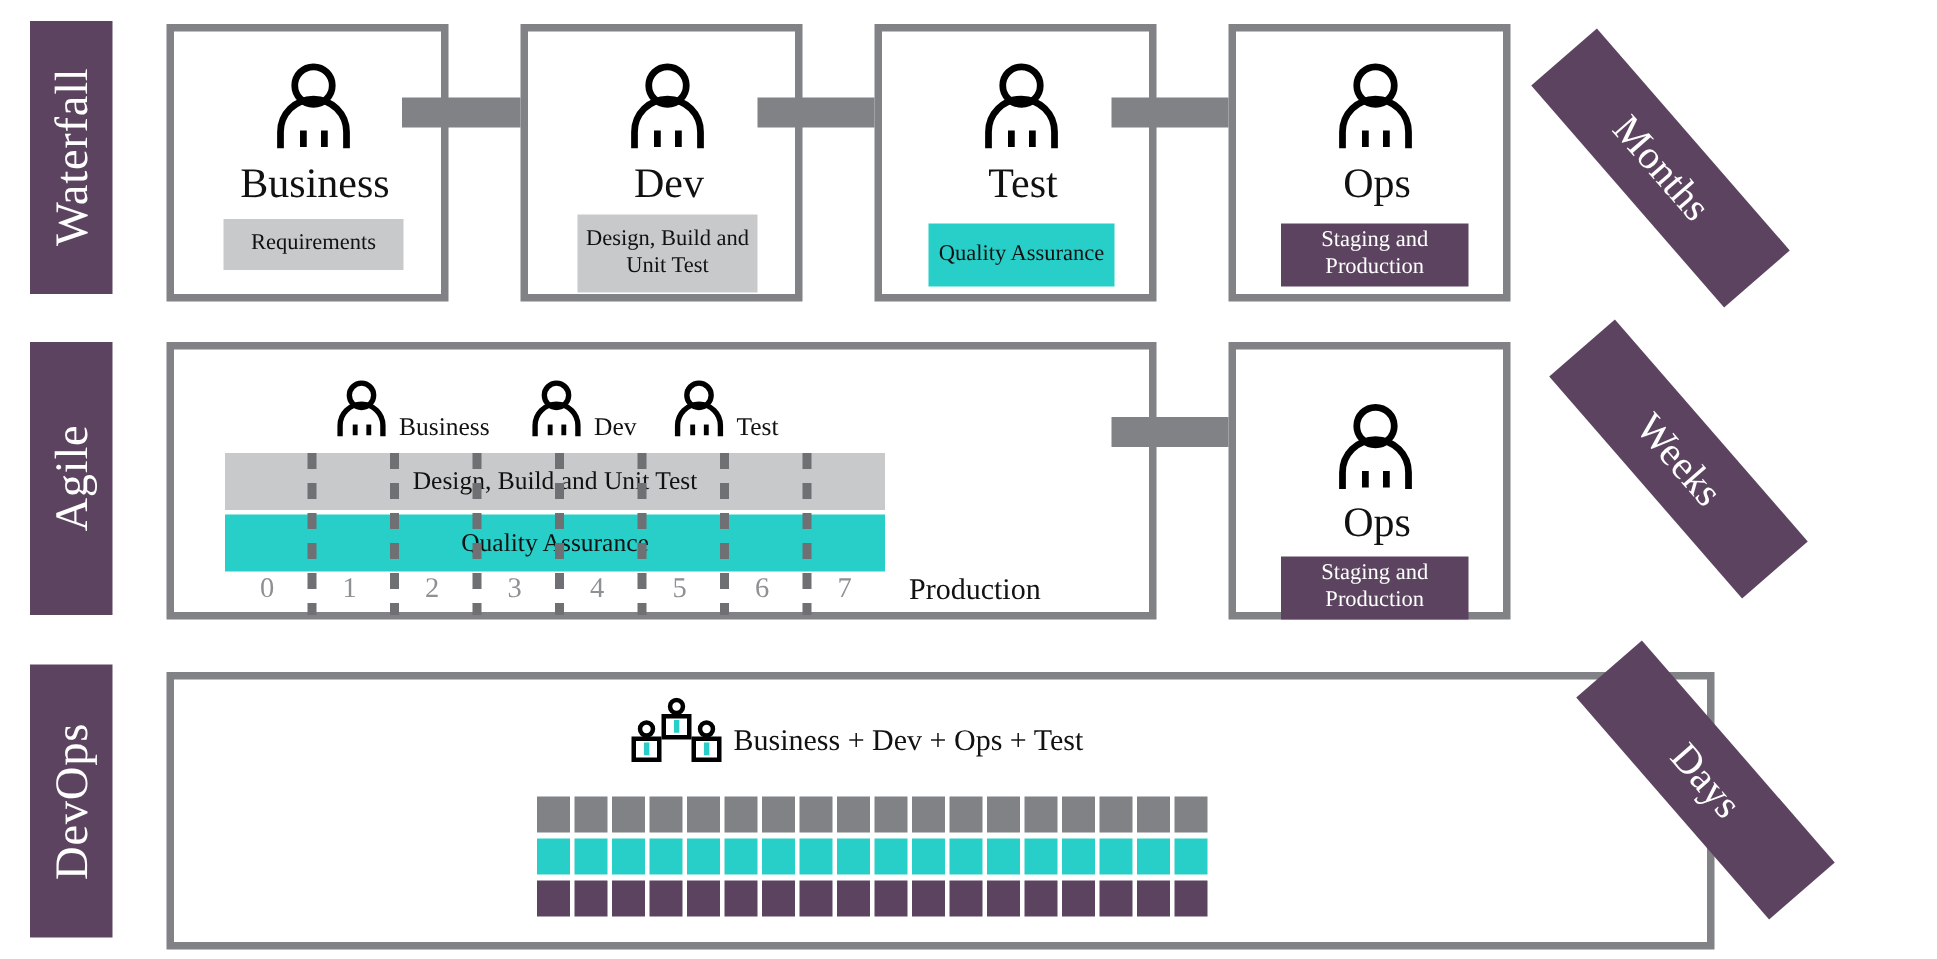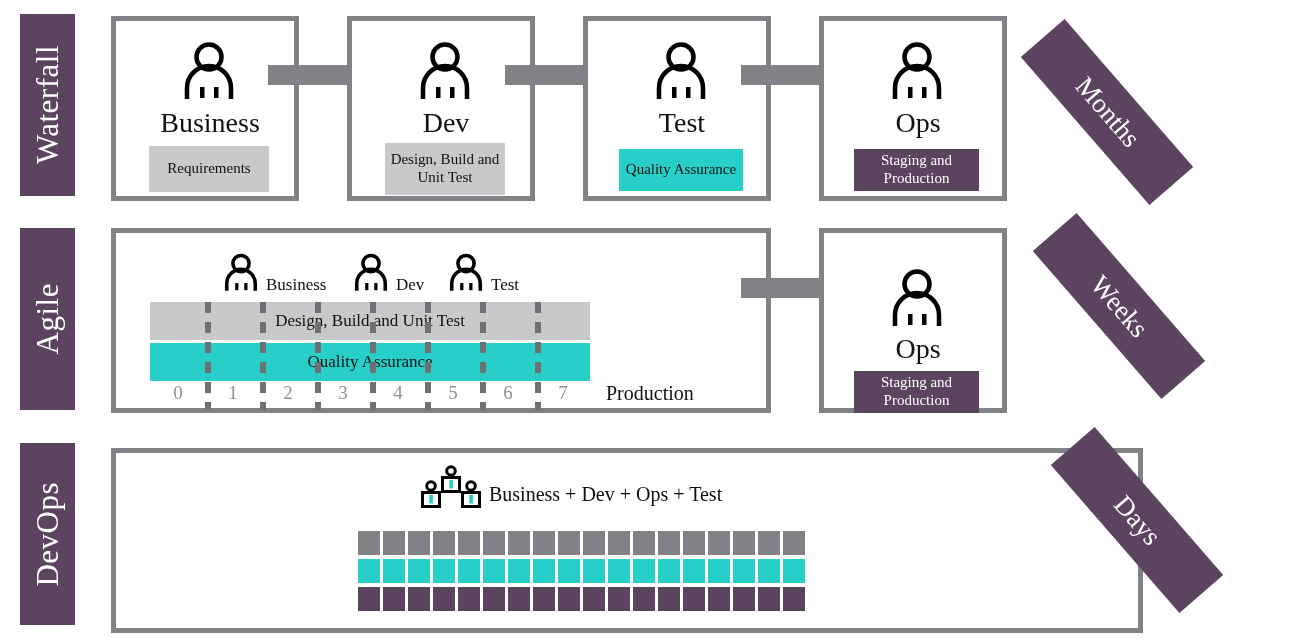--- a/index.html
+++ b/index.html
@@ -178,21 +178,21 @@
   </div>
 
   <div class="panel" style="left:111px; top:16px; width:188px; height:185px;">
     <svg class="person-icon" style="left:56px; top:20px;" width="74" height="58" viewBox="0 0 74 58">
       <circle cx="37" cy="16" r="12.5" fill="none" stroke="#000" stroke-width="4.5"></circle>
       <path d="M15 58 L15 47 A22 22 0 0 1 59 47 L59 58" fill="none" stroke="#000" stroke-width="4.5"></path>
       <rect x="28" y="46" width="4.5" height="11" fill="#000"></rect>
       <rect x="42" y="46" width="4.5" height="11" fill="#000"></rect>
     </svg>
     <div class="role-name" style="left:0; top:86px; width:188px;">Business</div>
-    <div class="role-chip chip-gray" style="left:33px; top:125px; width:120px; height:46px;">Requirements</div>
+    <div class="role-chip chip-gray" style="left:33px; top:125px; width:120px; height:34px;">Requirements</div>
   </div>
 
   <div class="arrow" style="left:268px; top:65px; width:82px;"></div>
 
   <div class="panel" style="left:347px; top:16px; width:188px; height:185px;">
     <svg class="person-icon" style="left:56px; top:20px;" width="74" height="58" viewBox="0 0 74 58">
       <circle cx="37" cy="16" r="12.5" fill="none" stroke="#000" stroke-width="4.5"></circle>
       <path d="M15 58 L15 47 A22 22 0 0 1 59 47 L59 58" fill="none" stroke="#000" stroke-width="4.5"></path>
       <rect x="28" y="46" width="4.5" height="11" fill="#000"></rect>
       <rect x="42" y="46" width="4.5" height="11" fill="#000"></rect>

